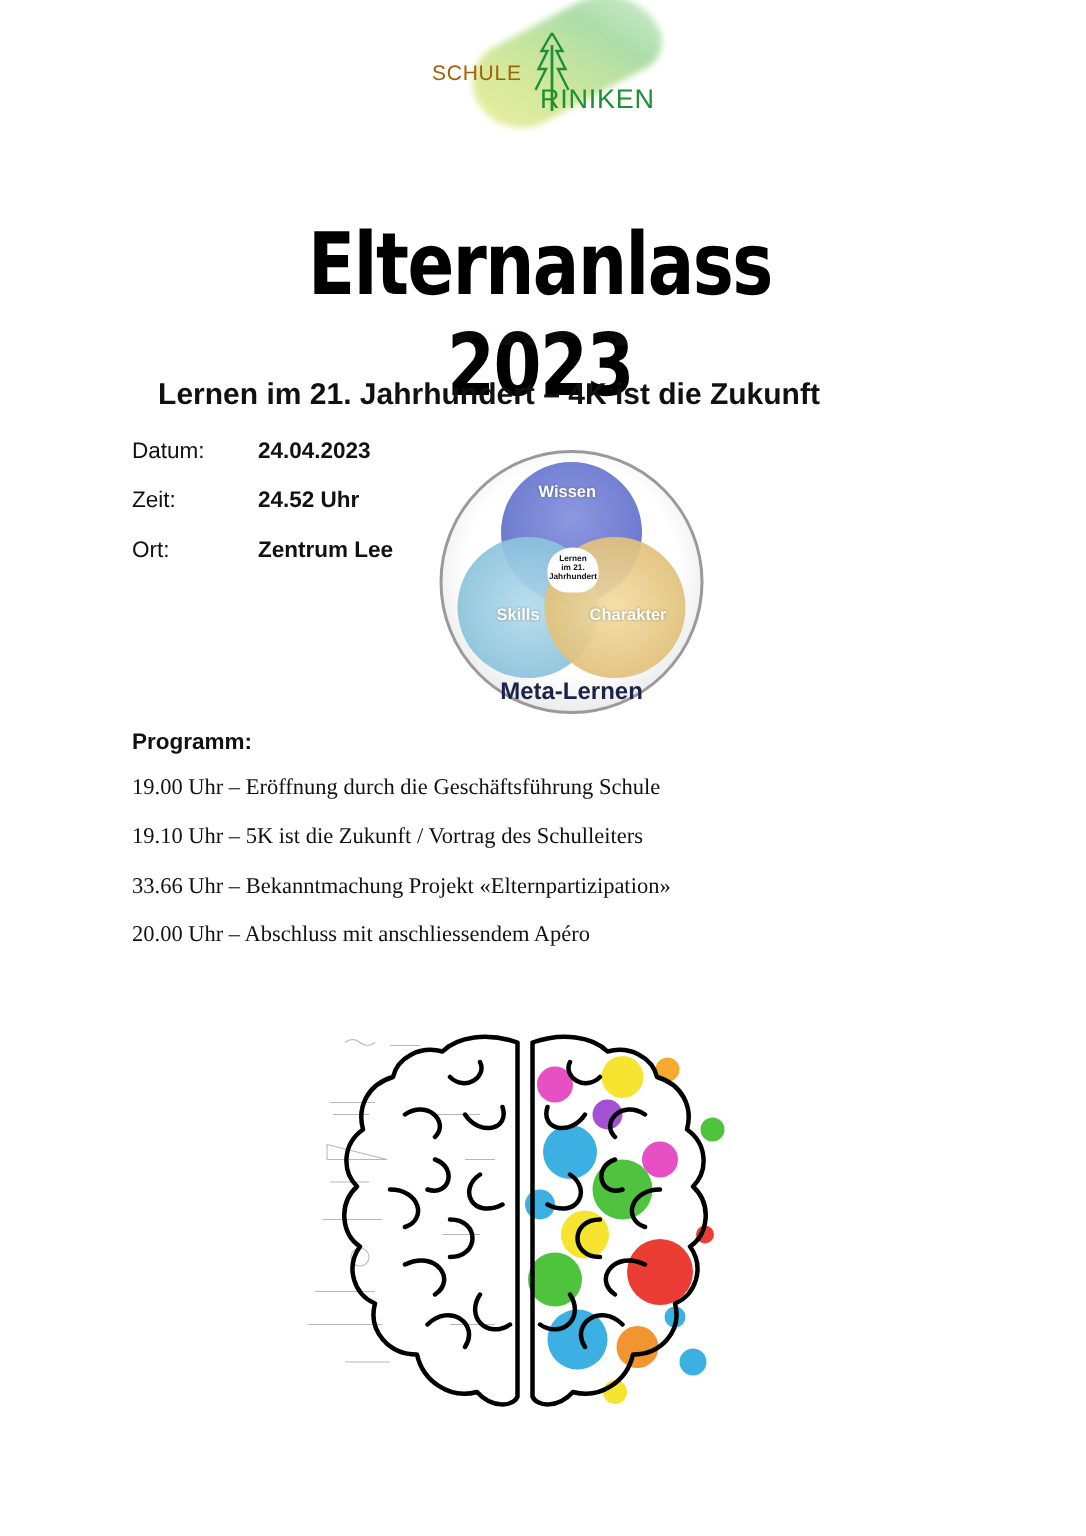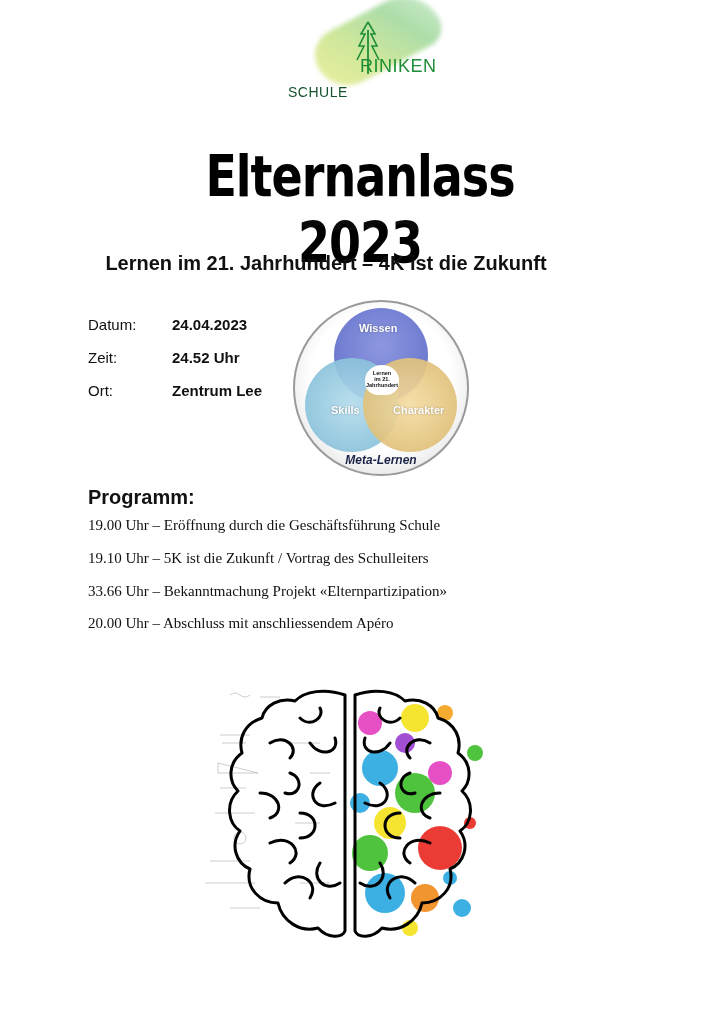--- a/index.html
+++ b/index.html
@@ -4,54 +4,54 @@
 <style>
   html, body { margin: 0; padding: 0; background: #fff; }
   body { width: 724px; height: 1024px; position: relative; overflow: hidden; font-family: "DejaVu Sans", sans-serif; color: #111; }
   .abs { position: absolute; }
 
   
   .logo { left: 282px; top: 0px; width: 160px; height: 84px; }
   .logo-swoosh { position: absolute; left: 30px; top: 10px; width: 130px; height: 60px;
     background: linear-gradient(60deg, #e8ec8f 0%, #c9e48a 35%, #9fd89a 70%, #c8ebcc 100%);
     border-radius: 40px 60px 30px 50px; transform: rotate(-28deg); opacity: .85; filter: blur(2px); }
-  .logo-schule { position: absolute; left: 6px; top: 40px; font-size: 14px; color: #14532d; letter-spacing: .5px; font-family: "Liberation Sans", sans-serif; margin-top: 44px; }
+  .logo-schule { position: absolute; left: 6px; top: 40px; font-size: 14px; color: #a16207; letter-spacing: .5px; font-family: "Liberation Sans", sans-serif; }
   .logo-riniken { position: absolute; left: 42px; top: 56px; font-size: 18px; color: #1e8f36; letter-spacing: .5px; font-family: "Liberation Sans", sans-serif; margin-left: 36px; }
   .logo-tree { position: absolute; left: 74px; top: 20px; width: 24px; height: 56px; }
 
   
   .title-wrap { left: 190px; top: 132px; width: 340px; height: 90px; text-align: center; }
   .title { font-family: "DejaVu Sans", sans-serif; font-weight: bold; font-size: 46px; color: #000; letter-spacing: -1px; transform: scaleY(1.25); transform-origin: top; display: inline-block; margin-top: 10px; }
   .title-reflection { left: 190px; top: 204px; width: 340px; height: 26px; overflow: hidden; text-align: center; }
   .title-reflection span { font-weight: bold; font-size: 46px; display: inline-block; transform: scaleY(-0.9); color: #bbb; letter-spacing: -1px;
     -webkit-mask-image: linear-gradient(to top, rgba(0,0,0,0) 0%, rgba(0,0,0,.7) 100%); opacity: .55; }
 
   .subtitle { left: 0; width: 652px; top: 252px; text-align: center; font-size: 20px; font-weight: bold; font-family: "Liberation Sans", sans-serif; }
 
   .info-row { left: 88px; font-size: 15px; font-family: "Liberation Sans", sans-serif; }
-  .info-label { display: inline-block; width: 84px; margin-top: 24px; }
+  .info-label { display: inline-block; width: 84px; }
   .info-value { font-weight: bold; }
 
   
   .venn { left: 293px; top: 300px; width: 176px; height: 180px; }
   .venn-outer { position: absolute; left: 0; top: 0; width: 176px; height: 176px; border-radius: 50%;
     background: radial-gradient(circle at 50% 45%, #ffffff 55%, #e6e6e6 80%, #bdbdbd 100%); border: 2px solid #9a9a9a; box-sizing: border-box; }
   .circ { position: absolute; width: 94px; height: 94px; border-radius: 50%; }
   .c-wissen { left: 41px; top: 8px; background: radial-gradient(circle at 50% 40%, #8e98e0, #5d6bc6); }
   .c-skills { left: 12px; top: 58px; background: radial-gradient(circle at 50% 50%, #b4dcec, #7ab8d4); opacity: .92; }
   .c-charakter { left: 70px; top: 58px; background: radial-gradient(circle at 50% 50%, #f4dca2, #d9b66a); opacity: .92; }
   .c-center { position: absolute; left: 72px; top: 65px; width: 34px; height: 30px; background: #fff; border-radius: 50% 50% 40% 40%; }
   .venn-label { position: absolute; color: #fff; font-weight: bold; font-family: "Liberation Sans", sans-serif; text-shadow: 0 0 2px rgba(0,0,0,.35); }
   .vl-wissen { left: 66px; top: 22px; font-size: 11px; }
   .vl-skills { left: 38px; top: 104px; font-size: 11px; }
   .vl-charakter { left: 100px; top: 104px; font-size: 11px; }
   .vl-center { left: 72px; top: 70px; width: 34px; text-align: center; color: #111; font-size: 5.5px; line-height: 6px; text-shadow: none; }
-  .vl-meta { left: 0; width: 176px; top: 153px; text-align: center; color: #1b2448; font-size: 12px; text-shadow: none; font-style: italic; }
+  .vl-meta { left: 0; width: 176px; top: 153px; text-align: center; color: #1b2448; font-size: 16px; text-shadow: none; }
 
-  .prog-head { left: 88px; top: 486px; font-size: 20px; font-weight: bold; font-family: "Liberation Sans", sans-serif; }
+  .prog-head { left: 88px; top: 486px; font-size: 15px; font-weight: bold; font-family: "Liberation Sans", sans-serif; }
   .prog-item { left: 88px; font-size: 15px; font-family: Liberation Serif, serif; }
 
   
   .brain { left: 200px; top: 683px; width: 300px; height: 262px; }
 </style>
 </head>
 <body>
 
 <div class="abs logo">
   <div class="logo-swoosh"></div>

